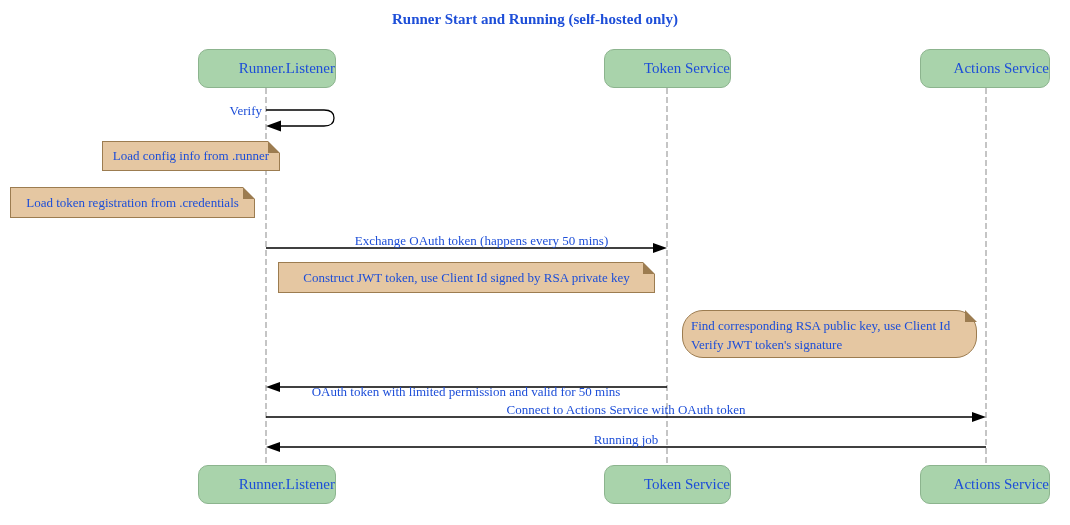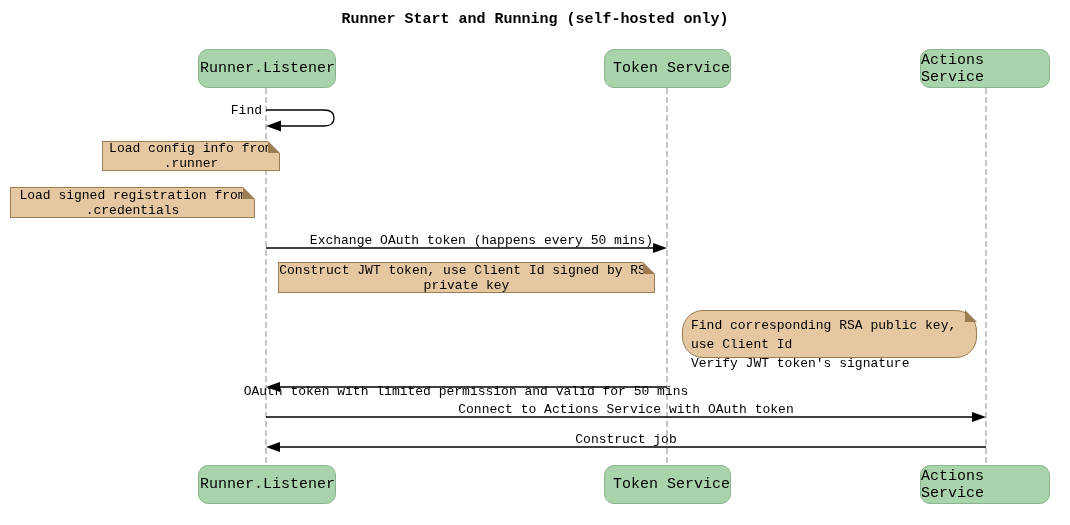--- a/index.html
+++ b/index.html
@@ -1,18 +1,18 @@
 <!DOCTYPE html>
 <html style="--actor-fill: #A9D3AB; --actor-border: #8CB48E; --note-fill: #E5C7A2; --note-border: #9C7C50; --lifeline: #B3B3B3; --message: #000000; --background: #FFFFFF;"><head>
 <meta charset="utf-8">
 <style>
   html,body{margin:0;padding:0;background:#fff;}
   .canvas{
     position:relative;width:1070px;height:525px;background:var(--background,#fff);
-    font-family:Liberation Mono, monospace;color:#000000;overflow:hidden;
+    font-family:Liberation Serif, serif;color:#1d4ed8;overflow:hidden;
   }
   .title{
     position:absolute;top:11px;left:0;width:1070px;text-align:center;
     font-size:15px;font-weight:bold;
   }
   svg.geometry{position:absolute;top:0;left:0;}
   .lifeline{stroke:var(--lifeline,#b3b3b3);stroke-width:1.5;stroke-dasharray:6 3;}
   .msgline{stroke:var(--message,#000);stroke-width:1.3;fill:none;}
   .arrowhead{fill:var(--message,#000);stroke:none;}
   .actor{
@@ -80,33 +80,33 @@
   <div class="actor" style="left:198px;top:465px;width:138px;">
     <span>Runner.Listener</span>
   </div>
   <div class="actor" style="left:604px;top:465px;width:127px;">
     <span>Token Service</span>
   </div>
   <div class="actor" style="left:920px;top:465px;width:130px;">
     <span>Actions Service</span>
   </div>
 
-  <div class="msg-label" style="right:808px;top:104px;">Find</div>
+  <div class="msg-label" style="right:808px;top:104px;">Verify</div>
   <div class="msg-label center-anchor" style="left:466px;top:234px;padding-left:31px;">Exchange OAuth token (happens every 50 mins)</div>
   <div class="msg-label center-anchor" style="left:466px;top:385px;">OAuth token with limited permission and valid for 50 mins</div>
   <div class="msg-label center-anchor" style="left:626px;top:403px;">Connect to Actions Service with OAuth token</div>
-  <div class="msg-label center-anchor" style="left:626px;top:433px;">Construct job</div>
+  <div class="msg-label center-anchor" style="left:626px;top:433px;">Running job</div>
 
   <div class="note note-center" style="left:77px;top:141px;width:178px;height:30px;margin-left:25px;">
     <span class="note-fold"></span>
     <span>Load config info from .runner</span>
   </div>
   <div class="note note-center" style="left:10px;top:187px;width:245px;height:31px;">
     <span class="note-fold"></span>
-    <span>Load signed registration from .credentials</span>
+    <span>Load token registration from .credentials</span>
   </div>
   <div class="note note-center" style="left:278px;top:262px;width:377px;height:31px;">
     <span class="note-fold"></span>
     <span>Construct JWT token, use Client Id signed by RSA private key</span>
   </div>
   <div class="note note-multiline" style="left:682px;top:310px;width:295px;height:48px;">
     <span class="note-fold"></span>
     <div>Find corresponding RSA public key, use Client Id</div>
     <div>Verify JWT token's signature</div>
   </div>

